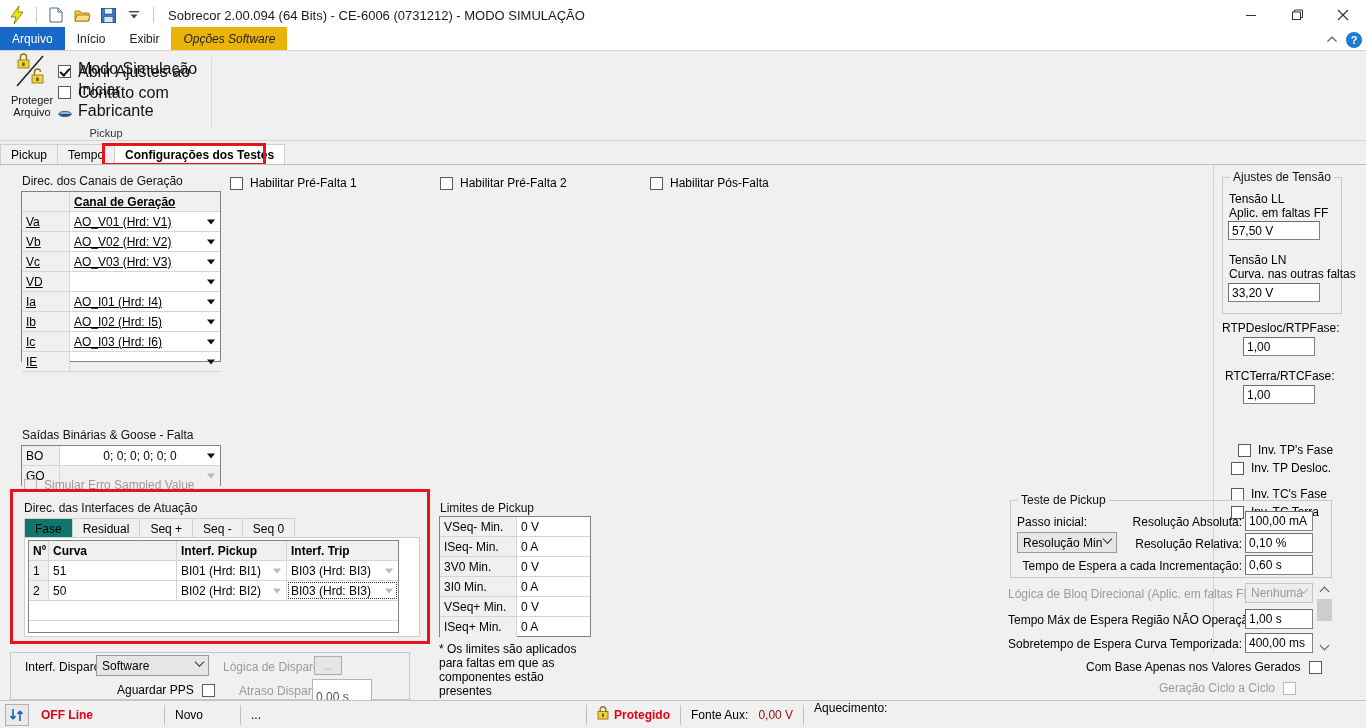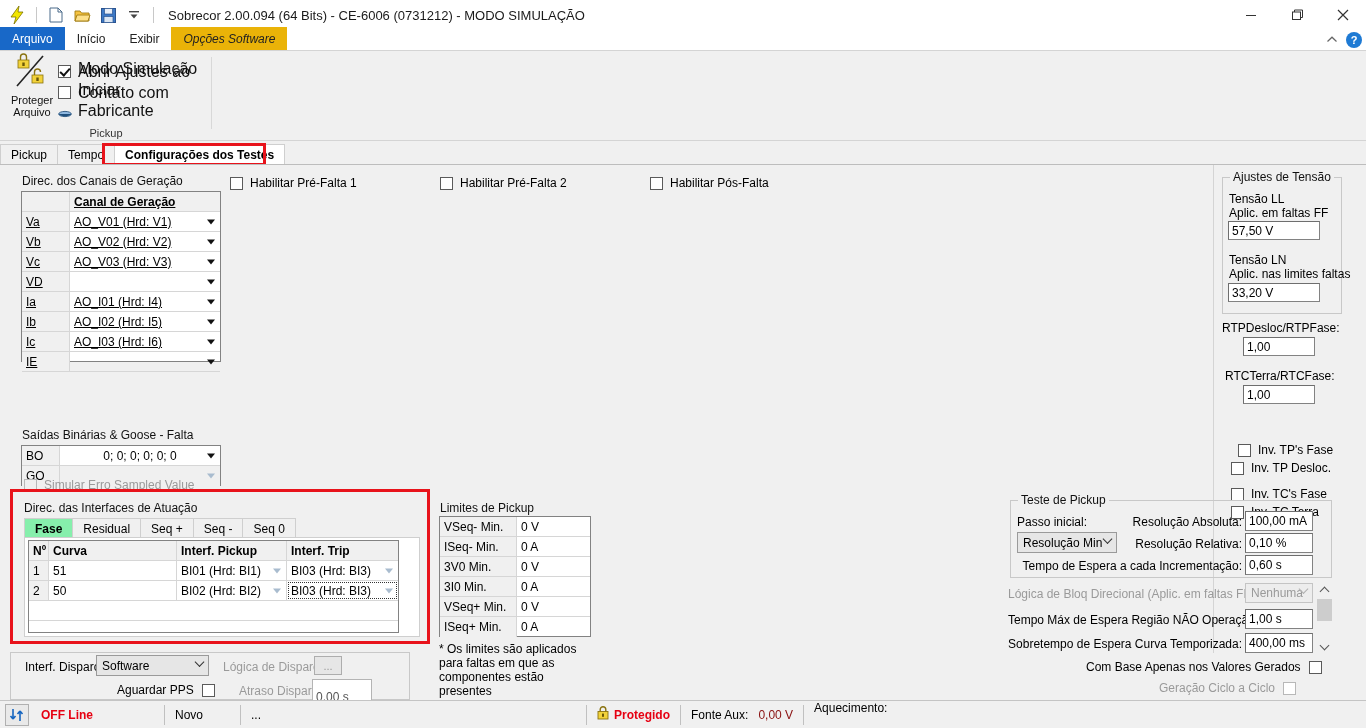--- a/index.html
+++ b/index.html
@@ -142,21 +142,21 @@
 
   .redbox { position: absolute; border: 3px solid #e8131b; pointer-events: none; }
 
   
   .itabs { position: absolute; display: flex; align-items: flex-end; }
   .itab {
     height: 20px; padding: 0 10px; display: flex; align-items: center;
     font-size: 12px; background: #f0f0f0; border: 1px solid #cfcfcf; border-bottom: none;
     margin-right: -1px; cursor: default;
   }
-  .itab.active { background: #86efac; font-weight: bold; }
+  .itab.active { background: #0f766e; font-weight: normal; }
 
   .panel-box { position: absolute; background: #fff; border: 1px solid #828282; }
 
   .dotted-focus { outline: 1px dotted #333; outline-offset: -2px; }
 
   
   .select {
     position: absolute; background: #e6e6e6; border: 1px solid #9a9a9a;
     font-size: 12px; display: flex; align-items: center; padding: 0 18px 0 5px;
     white-space: nowrap; cursor: default;
@@ -516,21 +516,21 @@
     <div class="lbl" style="left:439px; top:477px; width:150px; white-space:normal; line-height:14px;">* Os limites são aplicados para faltas em que as componentes estão presentes</div>
 
     <div class="vsep" style="left:1213px; top:0px; height:488px;"></div>
     <div class="fieldset" style="left:1222px; top:12px; width:120px; height:137px;">
       <div class="fieldset-title">Ajustes de Tensão</div>
     </div>
     <div class="lbl" style="left:1229px; top:27px;">Tensão LL</div>
     <div class="lbl" style="left:1229px; top:41px;">Aplic. em faltas FF</div>
     <div class="tinput" style="left:1228px; top:56px; width:92px; height:19px;">57,50 V</div>
     <div class="lbl" style="left:1229px; top:88px;">Tensão LN</div>
-    <div class="lbl" style="left:1229px; top:102px;">Aplic. nas limites faltas</div>
+    <div class="lbl" style="left:1229px; top:102px;">Curva. nas outras faltas</div>
     <div class="tinput" style="left:1228px; top:118px; width:92px; height:19px;">33,20 V</div>
 
     <div class="lbl" style="left:1222px; top:156px;">RTPDesloc/RTPFase:</div>
     <div class="tinput" style="left:1243px; top:172px; width:72px; height:19px;">1,00</div>
     <div class="lbl" style="left:1225px; top:204px;">RTCTerra/RTCFase:</div>
     <div class="tinput" style="left:1243px; top:220px; width:72px; height:19px;">1,00</div>
 
     <div class="chk-row" style="left:1202px; top:278px;padding-left:36px;">
       <span class="cb"></span>
       <span>Inv. TP's Fase</span>

